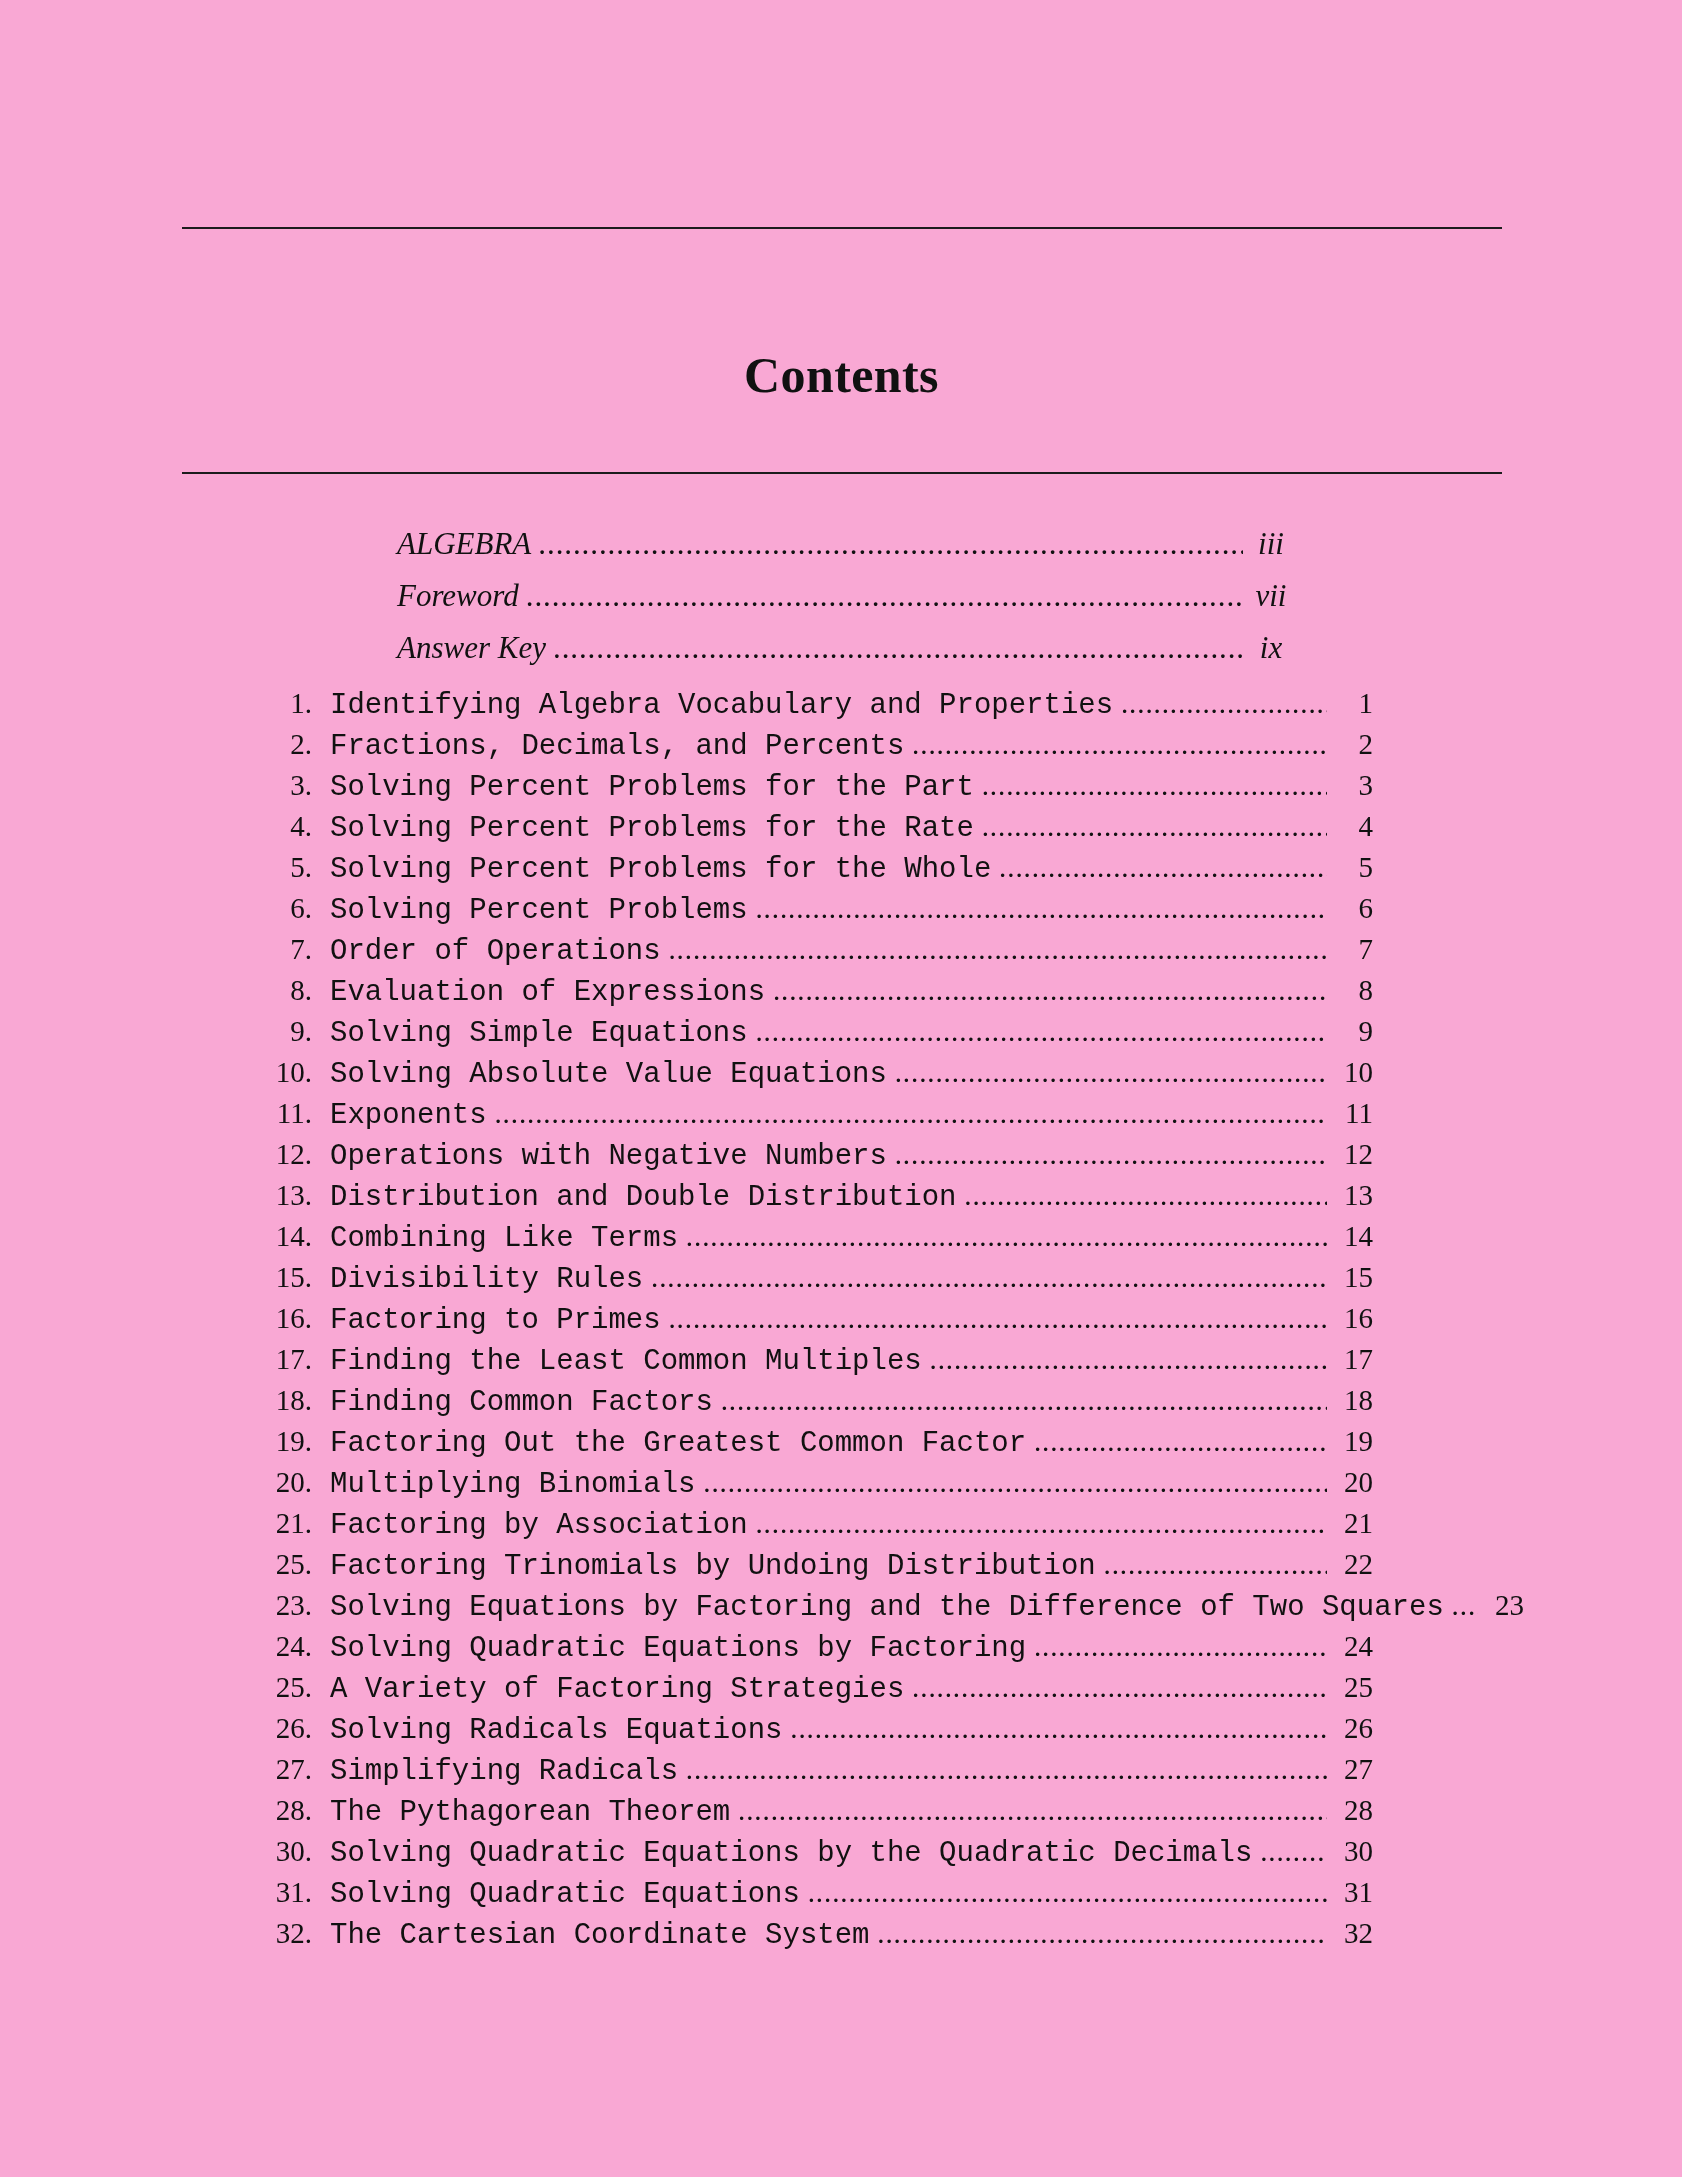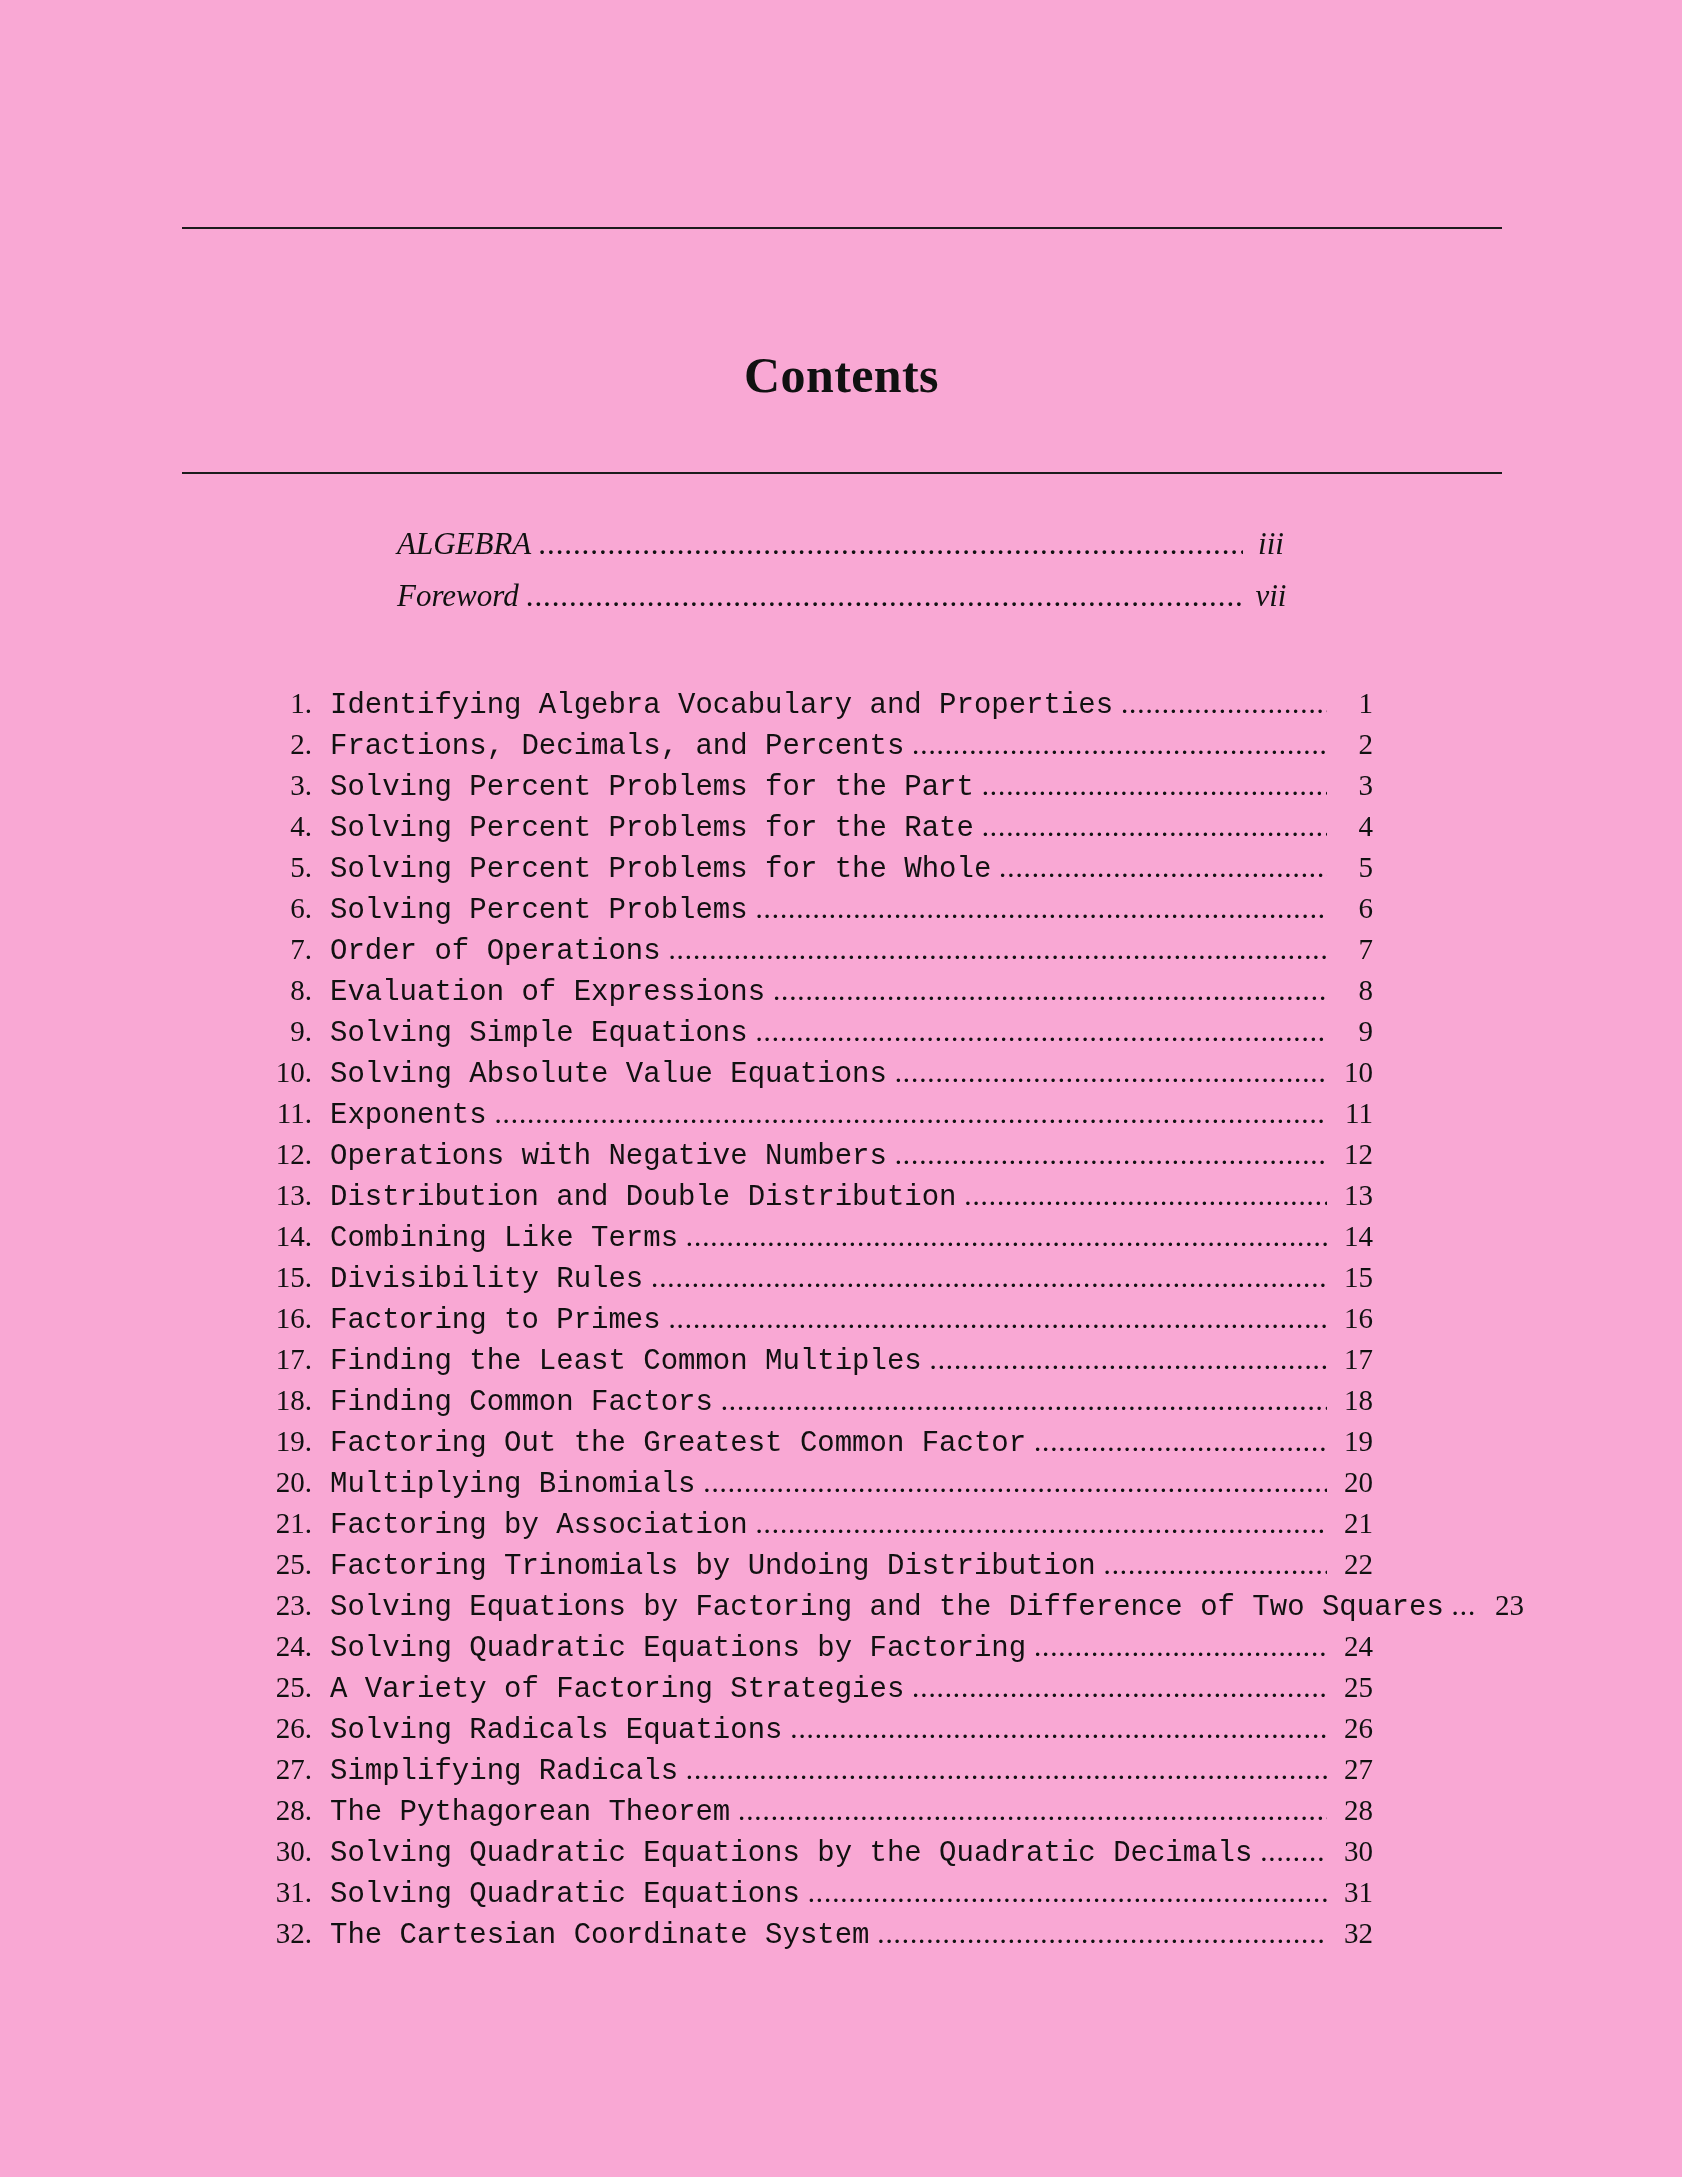--- a/index.html
+++ b/index.html
@@ -113,20 +113,25 @@
     <span class="leader"></span>
     <span class="fm-page">iii</span>
   </div>
 
   <div class="fm-row">
     <span class="fm-label">Foreword</span>
     <span class="leader"></span>
     <span class="fm-page">vii</span>
   </div>
 
+  <div class="fm-row">
+    <span class="fm-label">Answer Key</span>
+    <span class="leader"></span>
+    <span class="fm-page">ix</span>
+  </div>
 </div>
 
   <div class="toc">
   <div class="toc-row">
     <span class="toc-num">1.</span>
     <span class="toc-title">Identifying Algebra Vocabulary and Properties</span>
     <span class="leader"></span>
     <span class="toc-page">1</span>
   </div>
 

